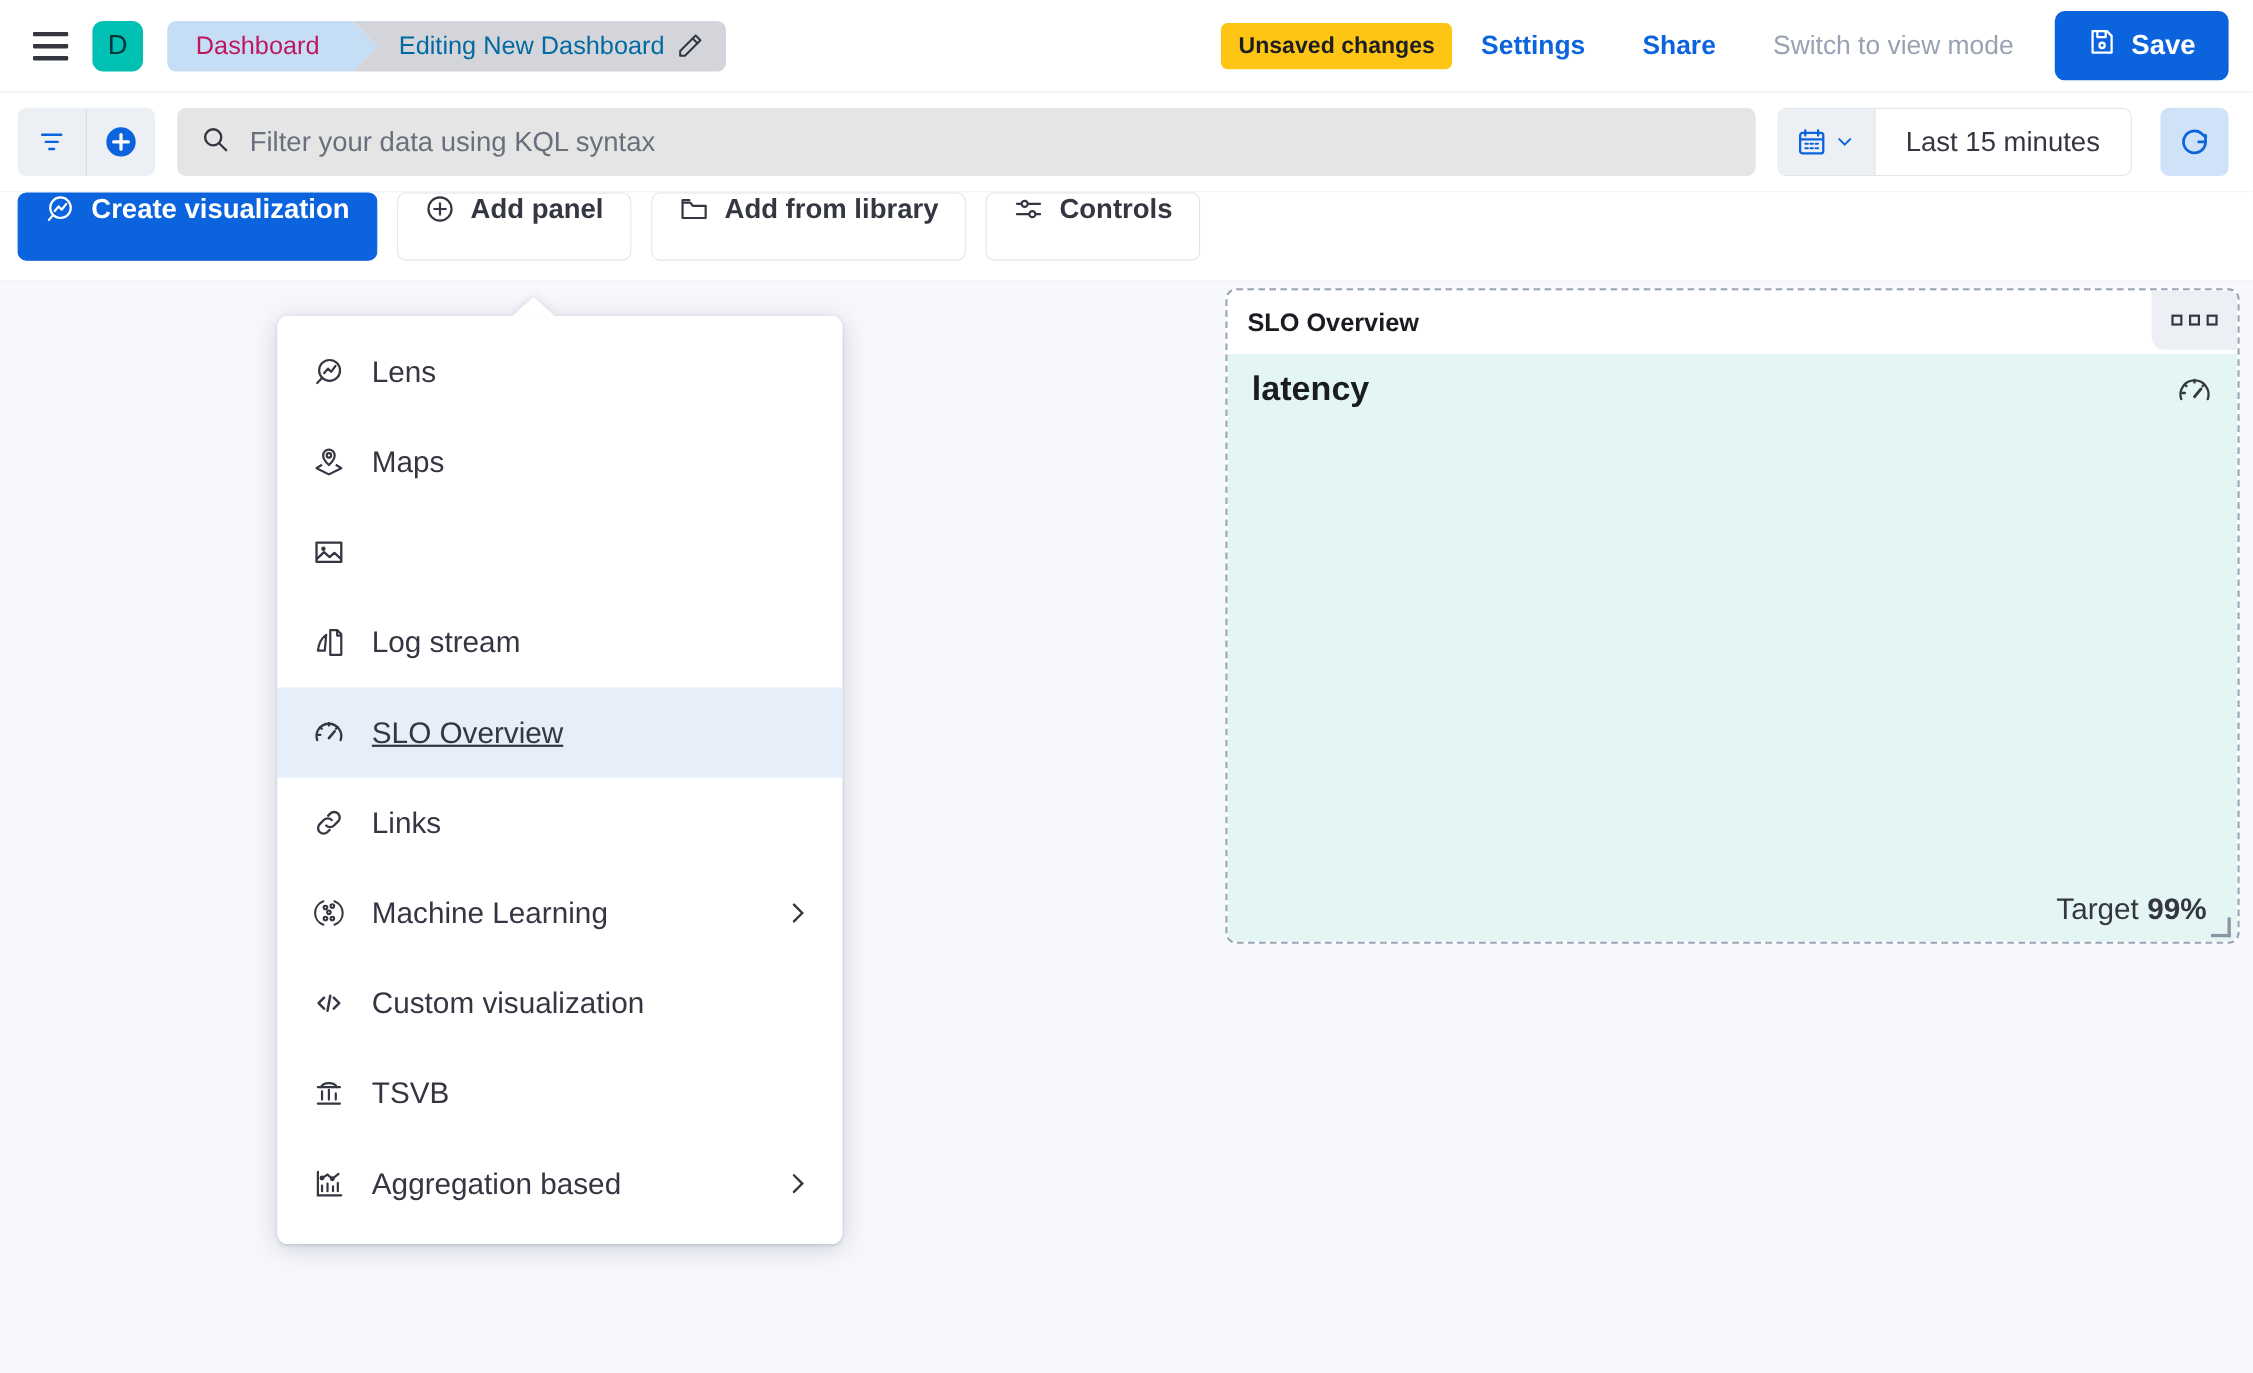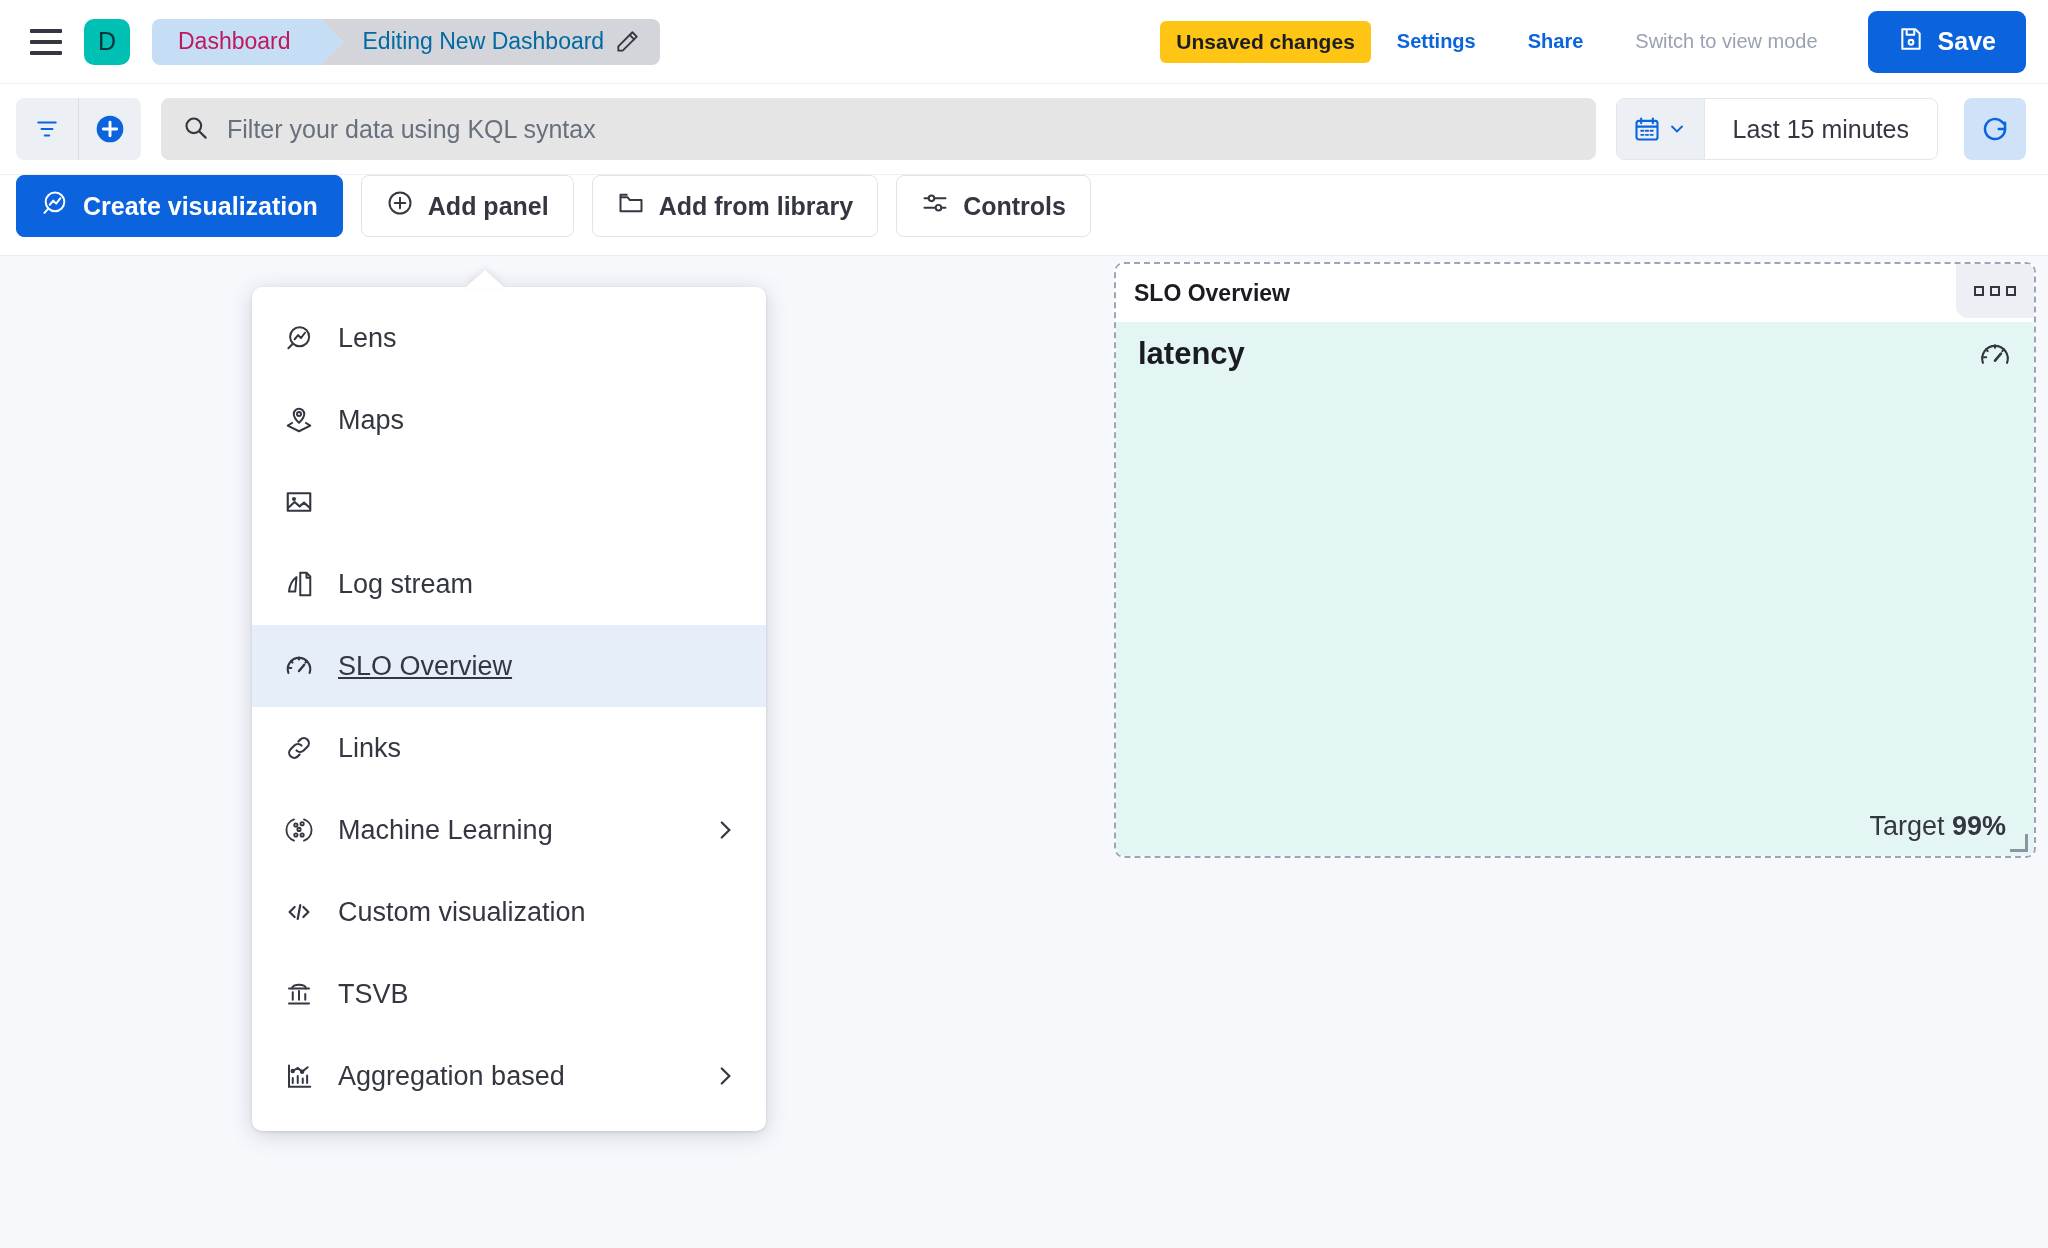--- a/index.html
+++ b/index.html
@@ -81,29 +81,29 @@
     margin-left: auto;
     display: flex; align-items: center; gap: 0px;
   }
   .unsaved-badge {
     background: #fec514; color: #1d1e24;
     font-size: 21px; font-weight: bold;
     padding: 9px 16px; border-radius: 6px;
     cursor: pointer; white-space: nowrap;
   }
   .hlink {
-    font-size: 20px; color: #0b64dd; font-weight: bold;
+    font-size: 24px; color: #0b64dd; font-weight: bold;
     padding: 0 26px; cursor: pointer; white-space: nowrap;
   }
   .hlink.muted { color: #98a2b3; font-weight: normal; }
   .save-btn {
     background: #0b64dd; color: #fff;
     font-size: 25px; font-weight: bold;
     border: none; border-radius: 9px;
-    padding: 15px 30px; margin-left: 24px;
+    padding: 15px 30px; margin-left: 11px;
     display: flex; align-items: center; gap: 14px;
     cursor: pointer; white-space: nowrap;
   }
 
   
   .querybar {
     background: #fff;
     padding: 14px 22px 14px 16px;
     display: flex; align-items: center; gap: 20px;
     border-bottom: 1px solid #eef0f4;
@@ -158,21 +158,21 @@
 
   
   .toolbar {
     background: #fff;
     padding: 0 16px 18px 16px;
     display: flex; align-items: center; gap: 18px;
     border-bottom: 1px solid #e9ecf1;
   }
   .tb-btn {
     height: 62px; border-radius: 8px;
-    display: flex; align-items: center; gap: 14px;
+    display: flex; align-items: flex-start; gap: 14px;
     padding: 0 24px; font-size: 25px; font-weight: bold;
     cursor: pointer; white-space: nowrap;
     background: #fff; border: 1px solid #e0e4ea; color: #343741;
   }
   .tb-btn.primary {
     background: #0b64dd; border-color: #0b64dd; color: #fff;
   }
 
   
   .canvas { position: relative; height: 963px; background: #f7f8fc; }

